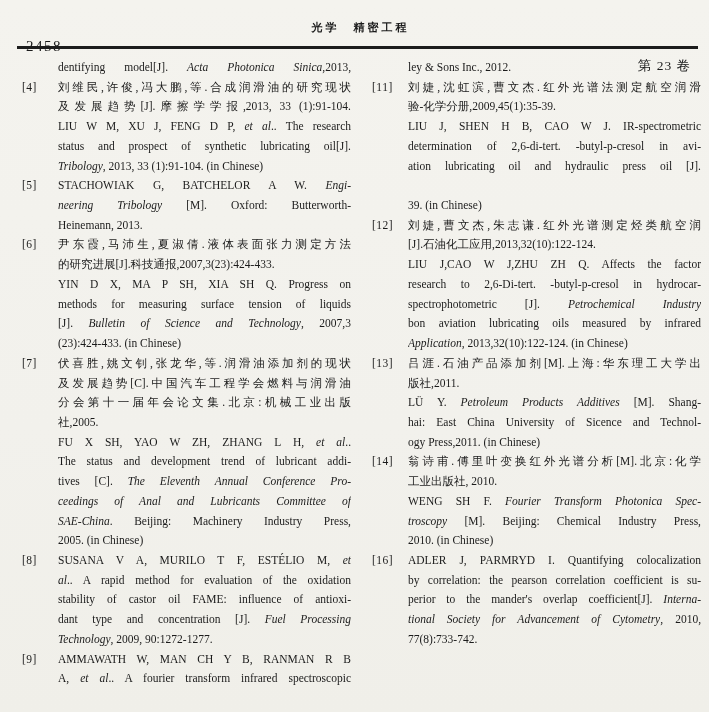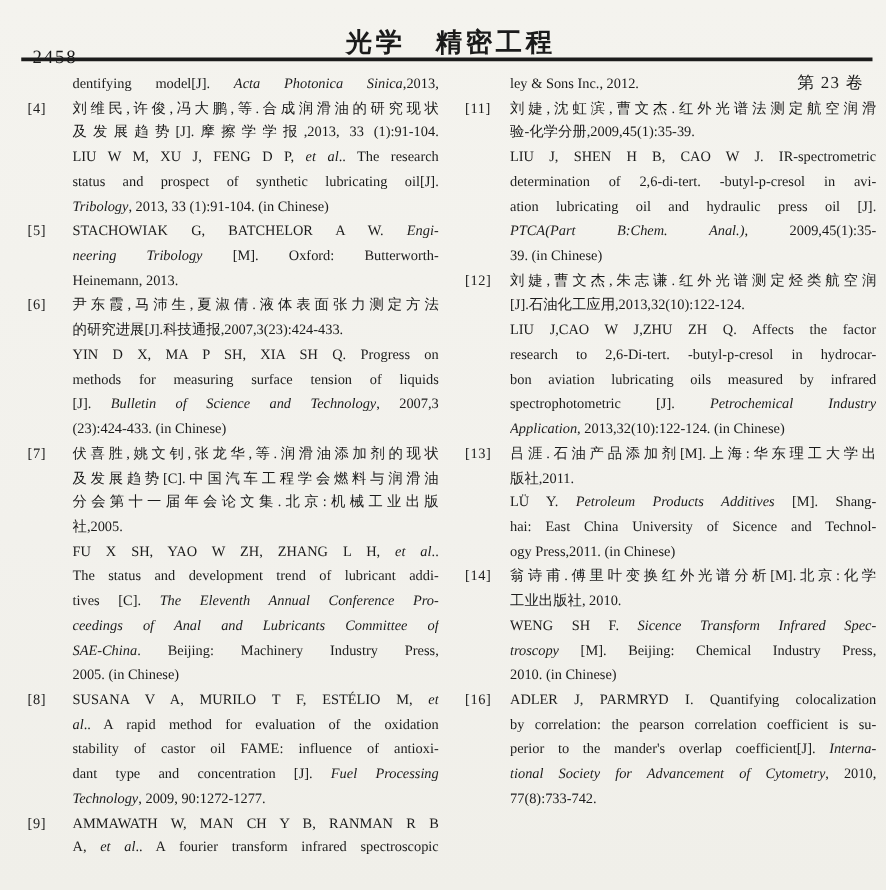--- a/index.html
+++ b/index.html
@@ -8,21 +8,21 @@
     background:#f3f2ed;
     font-family:"Liberation Serif","DejaVu Serif",serif;
     color:#1b1b1b;
     overflow:hidden;
   }
   .page{position:relative;width:709px;height:712px;box-sizing:border-box;
     background:linear-gradient(180deg,#f4f3ee 0%,#f2f1ec 60%,#f0efe9 100%);}
   .header{position:absolute;top:20px;left:26px;right:14px;height:26px;}
   .pnum{position:absolute;left:0;top:18px;font-size:15px;letter-spacing:1.5px;}
   .jtitle{position:absolute;left:50%;transform:translateX(-50%);top:0;
-    font-size:21px;font-weight:bold;letter-spacing:3px;white-space:nowrap;}
+    font-size:11px;font-weight:bold;letter-spacing:3px;white-space:nowrap;}
   .vol{position:absolute;right:4px;top:5px;font-size:13.5px;letter-spacing:1px;margin-top:32px;}
   .rule{position:absolute;top:46px;left:17px;right:11px;height:2.6px;background:#1c1c1c;}
   .cols{position:absolute;top:58px;left:22px;right:9px;display:flex;gap:21px;}
   .col{width:329px;flex:none;}
   .refline{display:flex;height:19.72px;line-height:19.72px;font-size:11.5px;overflow:hidden;}
   .refnum{flex:none;width:36px;letter-spacing:0.5px;}
   .reftext{flex:1;display:block;overflow:hidden;}
   .reftext.just{text-align:justify;text-align-last:justify;}
   .reftext i{font-style:italic;}
 </style>
@@ -187,21 +187,20 @@
         <div class="refline">
           <span class="refnum"></span>
           <span class="reftext just">determination of 2,6-di-tert. -butyl-p-cresol in avi-</span>
         </div>
         <div class="refline">
           <span class="refnum"></span>
           <span class="reftext just">ation lubricating oil and hydraulic press oil [J].</span>
         </div>
         <div class="refline">
           <span class="refnum"></span>
-          <span class="reftext just"><i>PTCA(Part B:Chem. Anal.)</i>, 2009,45(1):35-</span>
         </div>
         <div class="refline">
           <span class="refnum"></span>
           <span class="reftext">39. (in Chinese)</span>
         </div>
         <div class="refline">
           <span class="refnum">[12]</span>
           <span class="reftext just">刘婕,曹文杰,朱志谦.红外光谱测定烃类航空润</span>
         </div>
         <div class="refline">
@@ -211,25 +210,25 @@
         <div class="refline">
           <span class="refnum"></span>
           <span class="reftext just">LIU J,CAO W J,ZHU ZH Q. Affects the factor</span>
         </div>
         <div class="refline">
           <span class="refnum"></span>
           <span class="reftext just">research to 2,6-Di-tert. -butyl-p-cresol in hydrocar-</span>
         </div>
         <div class="refline">
           <span class="refnum"></span>
+          <span class="reftext just">spectrophotometric [J]. <i>Petrochemical Industry</i></span>
+        </div>
+        <div class="refline">
+          <span class="refnum"></span>
           <span class="reftext just">bon aviation lubricating oils measured by infrared</span>
-        </div>
-        <div class="refline">
-          <span class="refnum"></span>
-          <span class="reftext just">spectrophotometric [J]. <i>Petrochemical Industry</i></span>
         </div>
         <div class="refline">
           <span class="refnum"></span>
           <span class="reftext"><i>Application</i>, 2013,32(10):122-124. (in Chinese)</span>
         </div>
         <div class="refline">
           <span class="refnum">[13]</span>
           <span class="reftext just">吕涯.石油产品添加剂[M].上海:华东理工大学出</span>
         </div>
         <div class="refline">
@@ -251,21 +250,21 @@
         <div class="refline">
           <span class="refnum">[14]</span>
           <span class="reftext just">翁诗甫.傅里叶变换红外光谱分析[M].北京:化学</span>
         </div>
         <div class="refline">
           <span class="refnum"></span>
           <span class="reftext">工业出版社, 2010.</span>
         </div>
         <div class="refline">
           <span class="refnum"></span>
-          <span class="reftext just">WENG SH F. <i>Sicence Transform Infrared Spec-</i></span>
+          <span class="reftext just">WENG SH F. <i>Fourier Transform Photonica Spec-</i></span>
         </div>
         <div class="refline">
           <span class="refnum"></span>
           <span class="reftext just"><i>troscopy</i> [M]. Beijing: Chemical Industry Press,</span>
         </div>
         <div class="refline">
           <span class="refnum"></span>
           <span class="reftext">2010. (in Chinese)</span>
         </div>
         <div class="refline">

